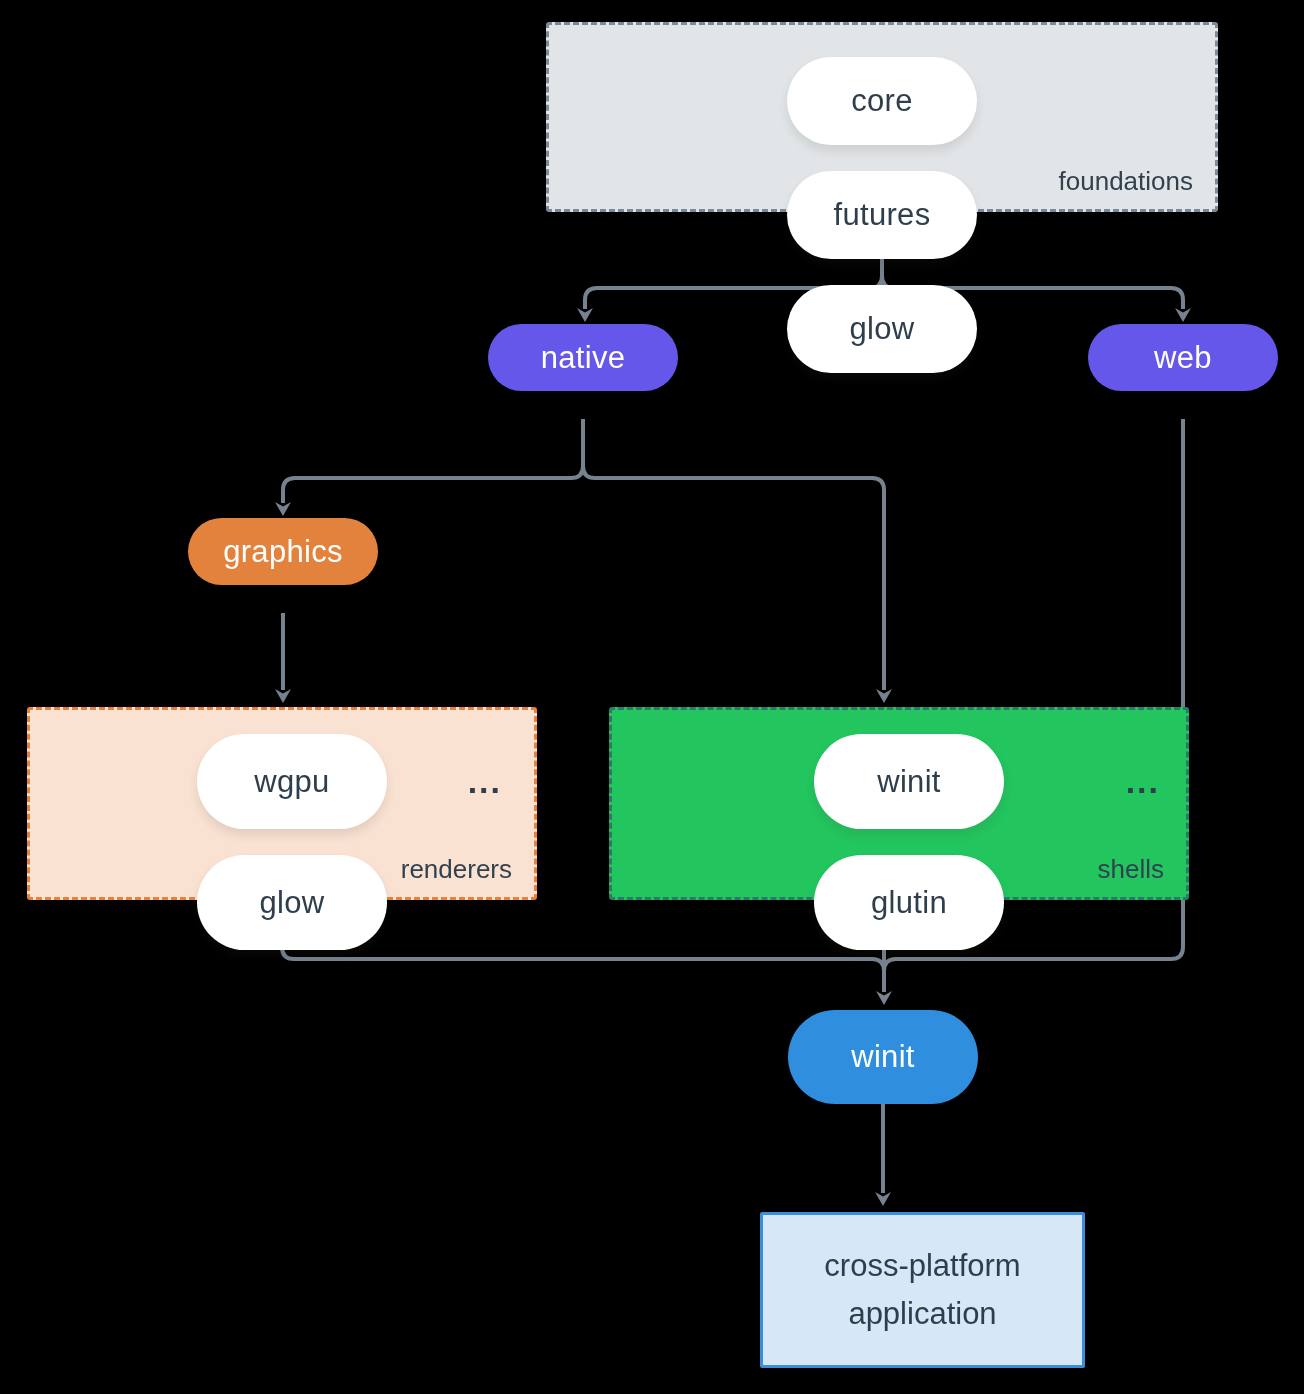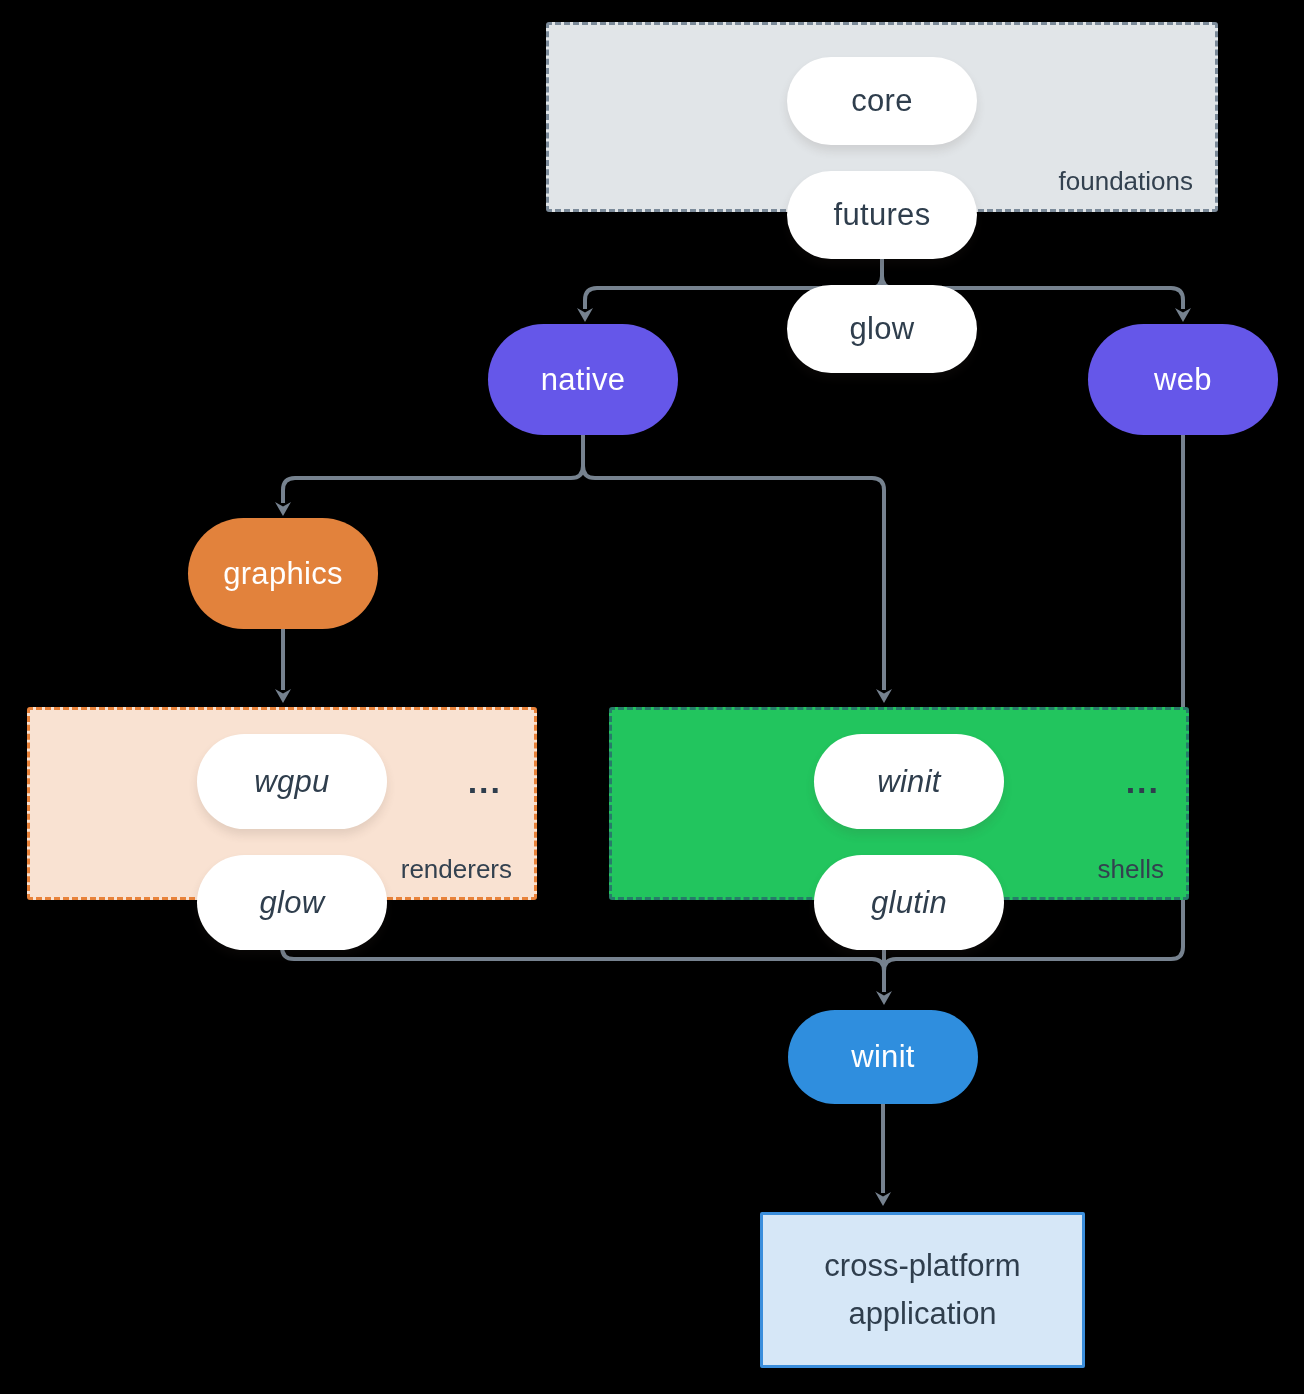--- a/index.html
+++ b/index.html
@@ -53,21 +53,20 @@
     align-items: center;
     gap: 26px;
     flex-direction: column;
   }
   .group-foundations .pill-row { margin-top: 32px; }
   .group-renderers .pill-row,
   .group-shells .pill-row {
     margin-top: 24px;
     justify-content: space-between;
     margin-left: 20px;
-    font-style: italic;
   }
 
   .pill {
     display: flex;
     align-items: center;
     justify-content: center;
     border-radius: 60px;
     font-size: 31px;
     color: #2f3e4d;
     letter-spacing: 0.3px;
@@ -75,21 +74,21 @@
   .pill-white {
     background: #ffffff;
     width: 190px; height: 88px;
     box-shadow: 0 6px 10px rgba(70, 60, 50, 0.12);
   }
   .group-renderers .pill-white,
   .group-shells .pill-white { height: 95px; }
 
   .node-pill {
     position: absolute;
-    width: 190px; height: 111px;
+    width: 190px; height: 67px;
     display: flex;
     align-items: center;
     justify-content: center;
     border-radius: 60px;
     font-size: 31px;
     color: #ffffff;
     letter-spacing: 0.3px;
   }
   .node-native { left: 488px; top: 324px; background: #6557e9; }
   .node-web    { left: 1088px; top: 324px; background: #6557e9; }

